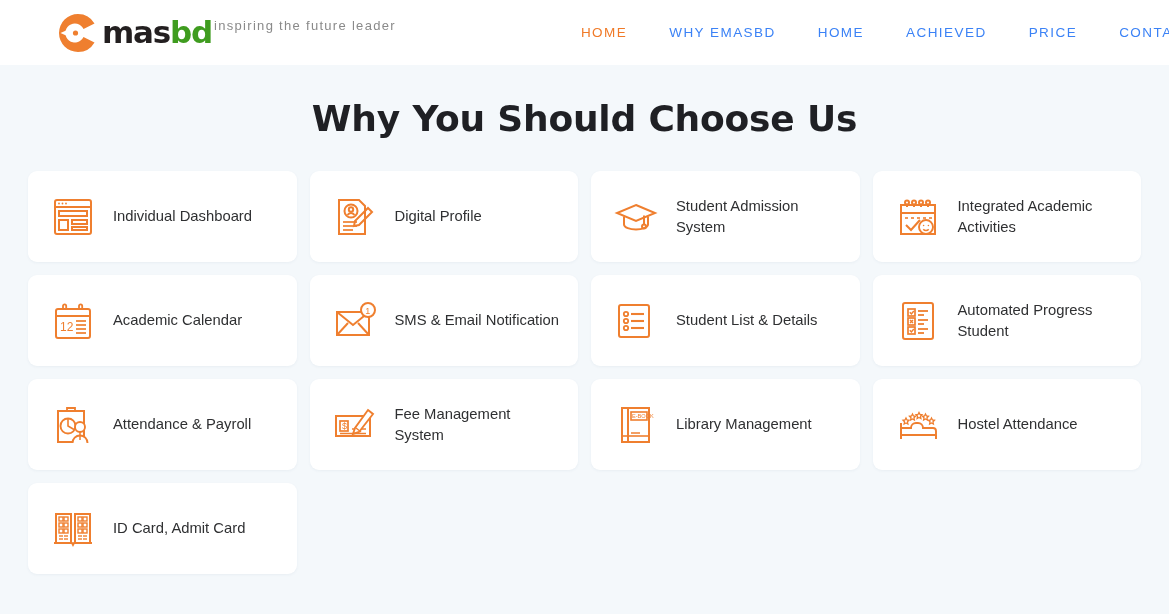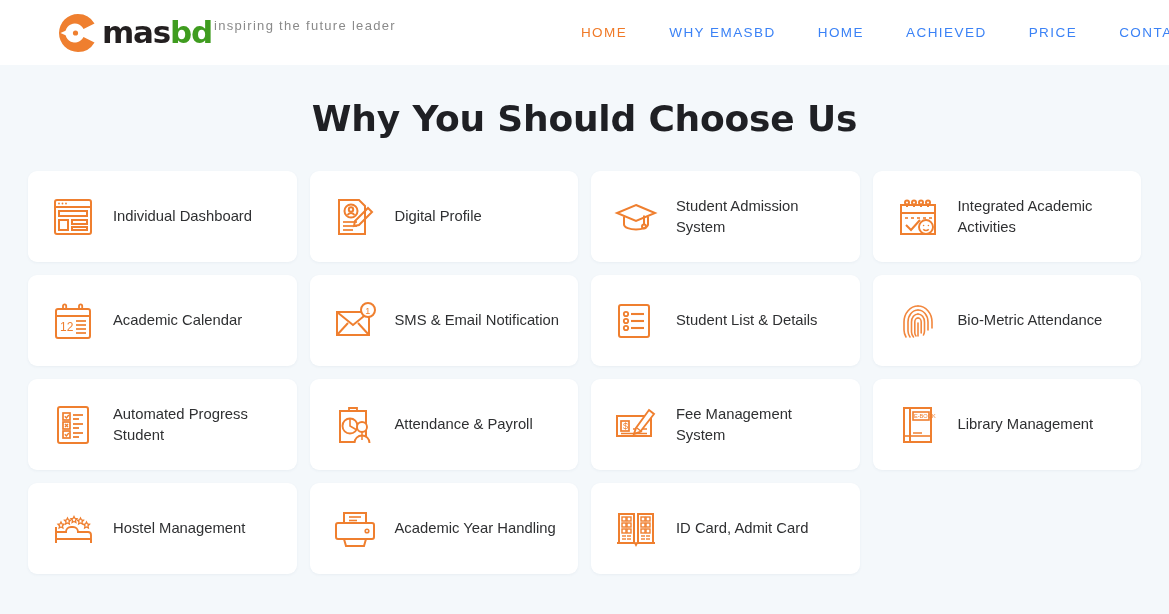--- a/index.html
+++ b/index.html
@@ -262,36 +262,20 @@
           <circle cx="13" cy="23" r="2.2" stroke-width="1.8"></circle>
           <circle cx="13" cy="30" r="2.2" stroke-width="1.8"></circle>
           <line x1="18" y1="16" x2="31" y2="16" stroke-width="2.1"></line>
           <line x1="18" y1="23" x2="31" y2="23" stroke-width="2.1"></line>
           <line x1="18" y1="30" x2="31" y2="30" stroke-width="2.1"></line>
         </svg>
       </span>
       <span class="card-label">Student List &amp; Details</span>
     </div>
 
-    <div class="card">
-      <span class="card-icon">
-        <svg viewBox="0 0 46 46" width="46" height="46" fill="none" stroke="#f2873e" stroke-width="1.6" stroke-linecap="round">
-          <path d="M23 8 a14 16 0 0 0 -14 16 v8 a14 14 0 0 0 2 7"></path>
-          <path d="M23 8 a14 16 0 0 1 14 16 v6"></path>
-          <path d="M23 12 a10 12 0 0 0 -10 12 v9 a11 11 0 0 0 2 6"></path>
-          <path d="M23 12 a10 12 0 0 1 10 12 v8"></path>
-          <path d="M23 16 a6.5 8 0 0 0 -6.5 8 v10 a8 8 0 0 0 2 5"></path>
-          <path d="M23 16 a6.5 8 0 0 1 6.5 8 v9 a9 9 0 0 1 -1 4"></path>
-          <path d="M23 20 a3.2 4 0 0 0 -3.2 4 v11 a5 5 0 0 0 1.2 3"></path>
-          <path d="M23 20 a3.2 4 0 0 1 3.2 4 v11"></path>
-          <path d="M23 25 v13"></path>
-        </svg>
-      </span>
-      <span class="card-label">Bio-Metric Attendance</span>
-    </div>
 
     <div class="card">
       <span class="card-icon">
         <svg viewBox="0 0 46 46" width="46" height="46" fill="none" stroke="#ef7f2f" stroke-width="2">
           <path d="M10 5 h26 a2 2 0 0 1 2 2 v32 a2 2 0 0 1 -2 2 h-26 a2 2 0 0 1 -2 -2 v-32 a2 2 0 0 1 2 -2 z"></path>
           <rect x="13" y="11" width="7" height="7" stroke-width="1.7"></rect>
           <path d="M14.8 14.2 l1.6 1.8 2.4 -3" stroke-width="1.4"></path>
           <rect x="13" y="20" width="7" height="7" stroke-width="1.7"></rect>
           <path d="M15 22 l3 3 M18 22 l-3 3" stroke-width="1.4"></path>
           <rect x="13" y="29" width="7" height="7" stroke-width="1.7"></rect>
@@ -363,36 +347,23 @@
           <line x1="41" y1="33" x2="41" y2="37" stroke-width="1.9"></line>
           <g stroke-width="1.3">
             <path d="M11 16 l1 2 2 0.3 -1.5 1.5 0.4 2.2 -1.9 -1 -1.9 1 0.4 -2.2 -1.5 -1.5 2 -0.3 z"></path>
             <path d="M17.5 12 l1 2 2 0.3 -1.5 1.5 0.4 2.2 -1.9 -1 -1.9 1 0.4 -2.2 -1.5 -1.5 2 -0.3 z"></path>
             <path d="M24 10.5 l1 2 2 0.3 -1.5 1.5 0.4 2.2 -1.9 -1 -1.9 1 0.4 -2.2 -1.5 -1.5 2 -0.3 z"></path>
             <path d="M30.5 12 l1 2 2 0.3 -1.5 1.5 0.4 2.2 -1.9 -1 -1.9 1 0.4 -2.2 -1.5 -1.5 2 -0.3 z"></path>
             <path d="M36.5 16 l1 2 2 0.3 -1.5 1.5 0.4 2.2 -1.9 -1 -1.9 1 0.4 -2.2 -1.5 -1.5 2 -0.3 z"></path>
           </g>
         </svg>
       </span>
-      <span class="card-label">Hostel Management</span>
-    </div>
-
-    <div class="card">
-      <span class="card-icon">
-        <svg viewBox="0 0 46 46" width="46" height="46" fill="none" stroke="#ef7f2f" stroke-width="2">
-          <path d="M12 17 v-10 h22 v10"></path>
-          <line x1="17" y1="11" x2="29" y2="11" stroke-width="1.6"></line>
-          <line x1="17" y1="14.5" x2="25" y2="14.5" stroke-width="1.6"></line>
-          <path d="M6 17 h34 a2 2 0 0 1 2 2 v12 a2 2 0 0 1 -2 2 h-34 a2 2 0 0 1 -2 -2 v-12 a2 2 0 0 1 2 -2 z"></path>
-          <circle cx="35" cy="25" r="1.8" stroke-width="1.6"></circle>
-          <path d="M12 33 h22 l-2 7 h-18 z"></path>
-        </svg>
-      </span>
-      <span class="card-label">Academic Year Handling</span>
-    </div>
+      <span class="card-label">Hostel Attendance</span>
+    </div>
+
 
     <div class="card">
       <span class="card-icon">
         <svg viewBox="0 0 46 46" width="46" height="46" fill="none" stroke="#ef7f2f" stroke-width="2">
           <path d="M6 8 h15 v29 h-15 z"></path>
           <path d="M25 8 h15 v29 h-15 z"></path>
           <path d="M4 37 h18 l1 2 1 -2 h18" stroke-width="1.8"></path>
           <g stroke-width="1.4">
             <rect x="9" y="11" width="4" height="4"></rect>
               <rect x="14" y="11" width="4" height="4"></rect>

